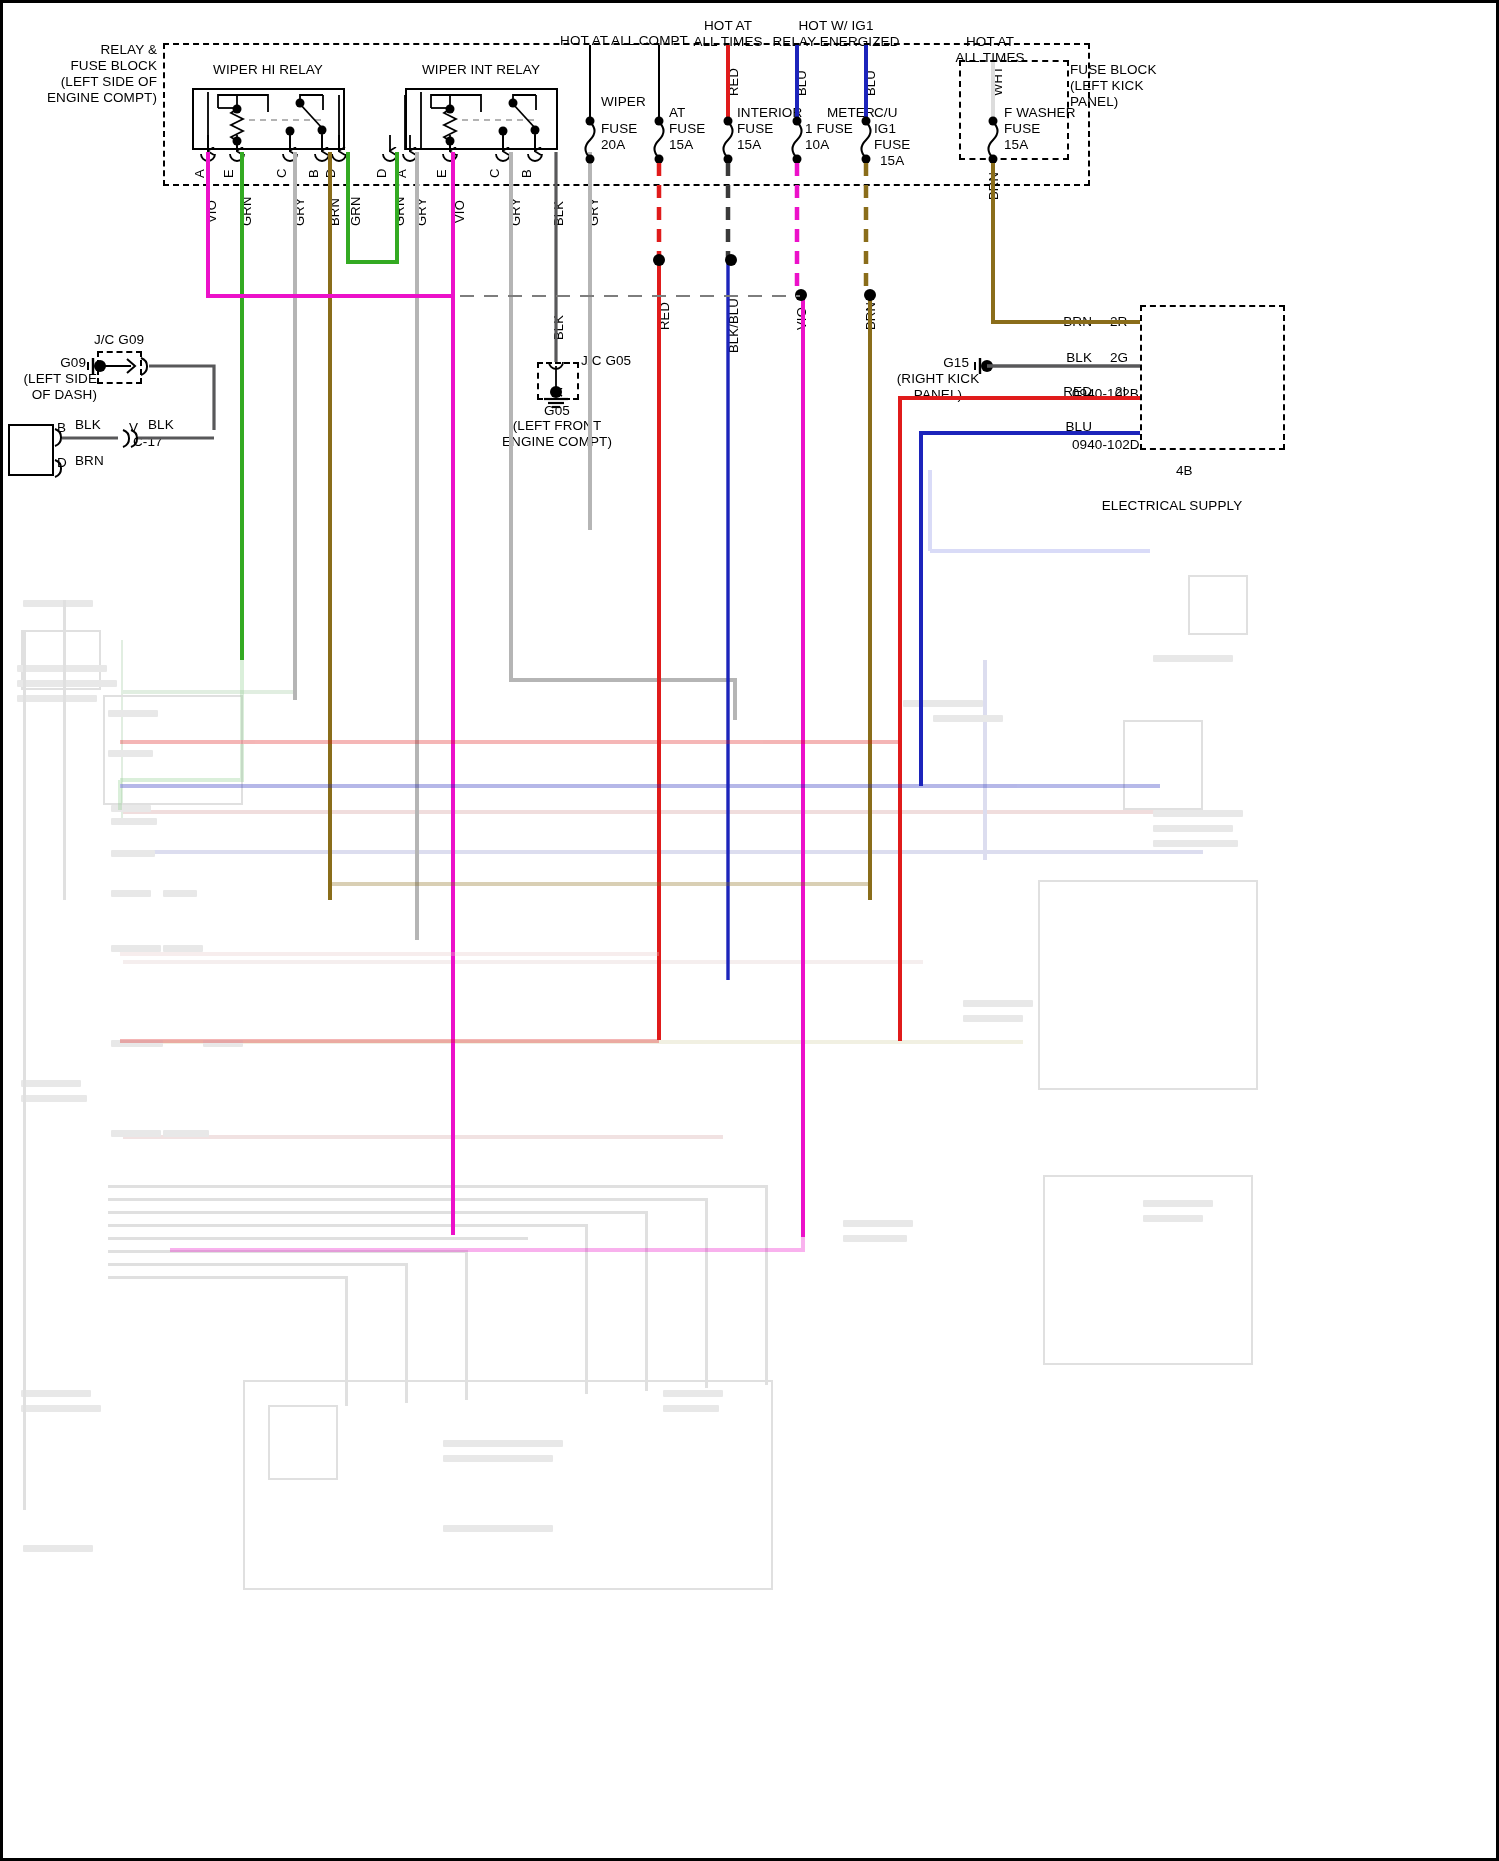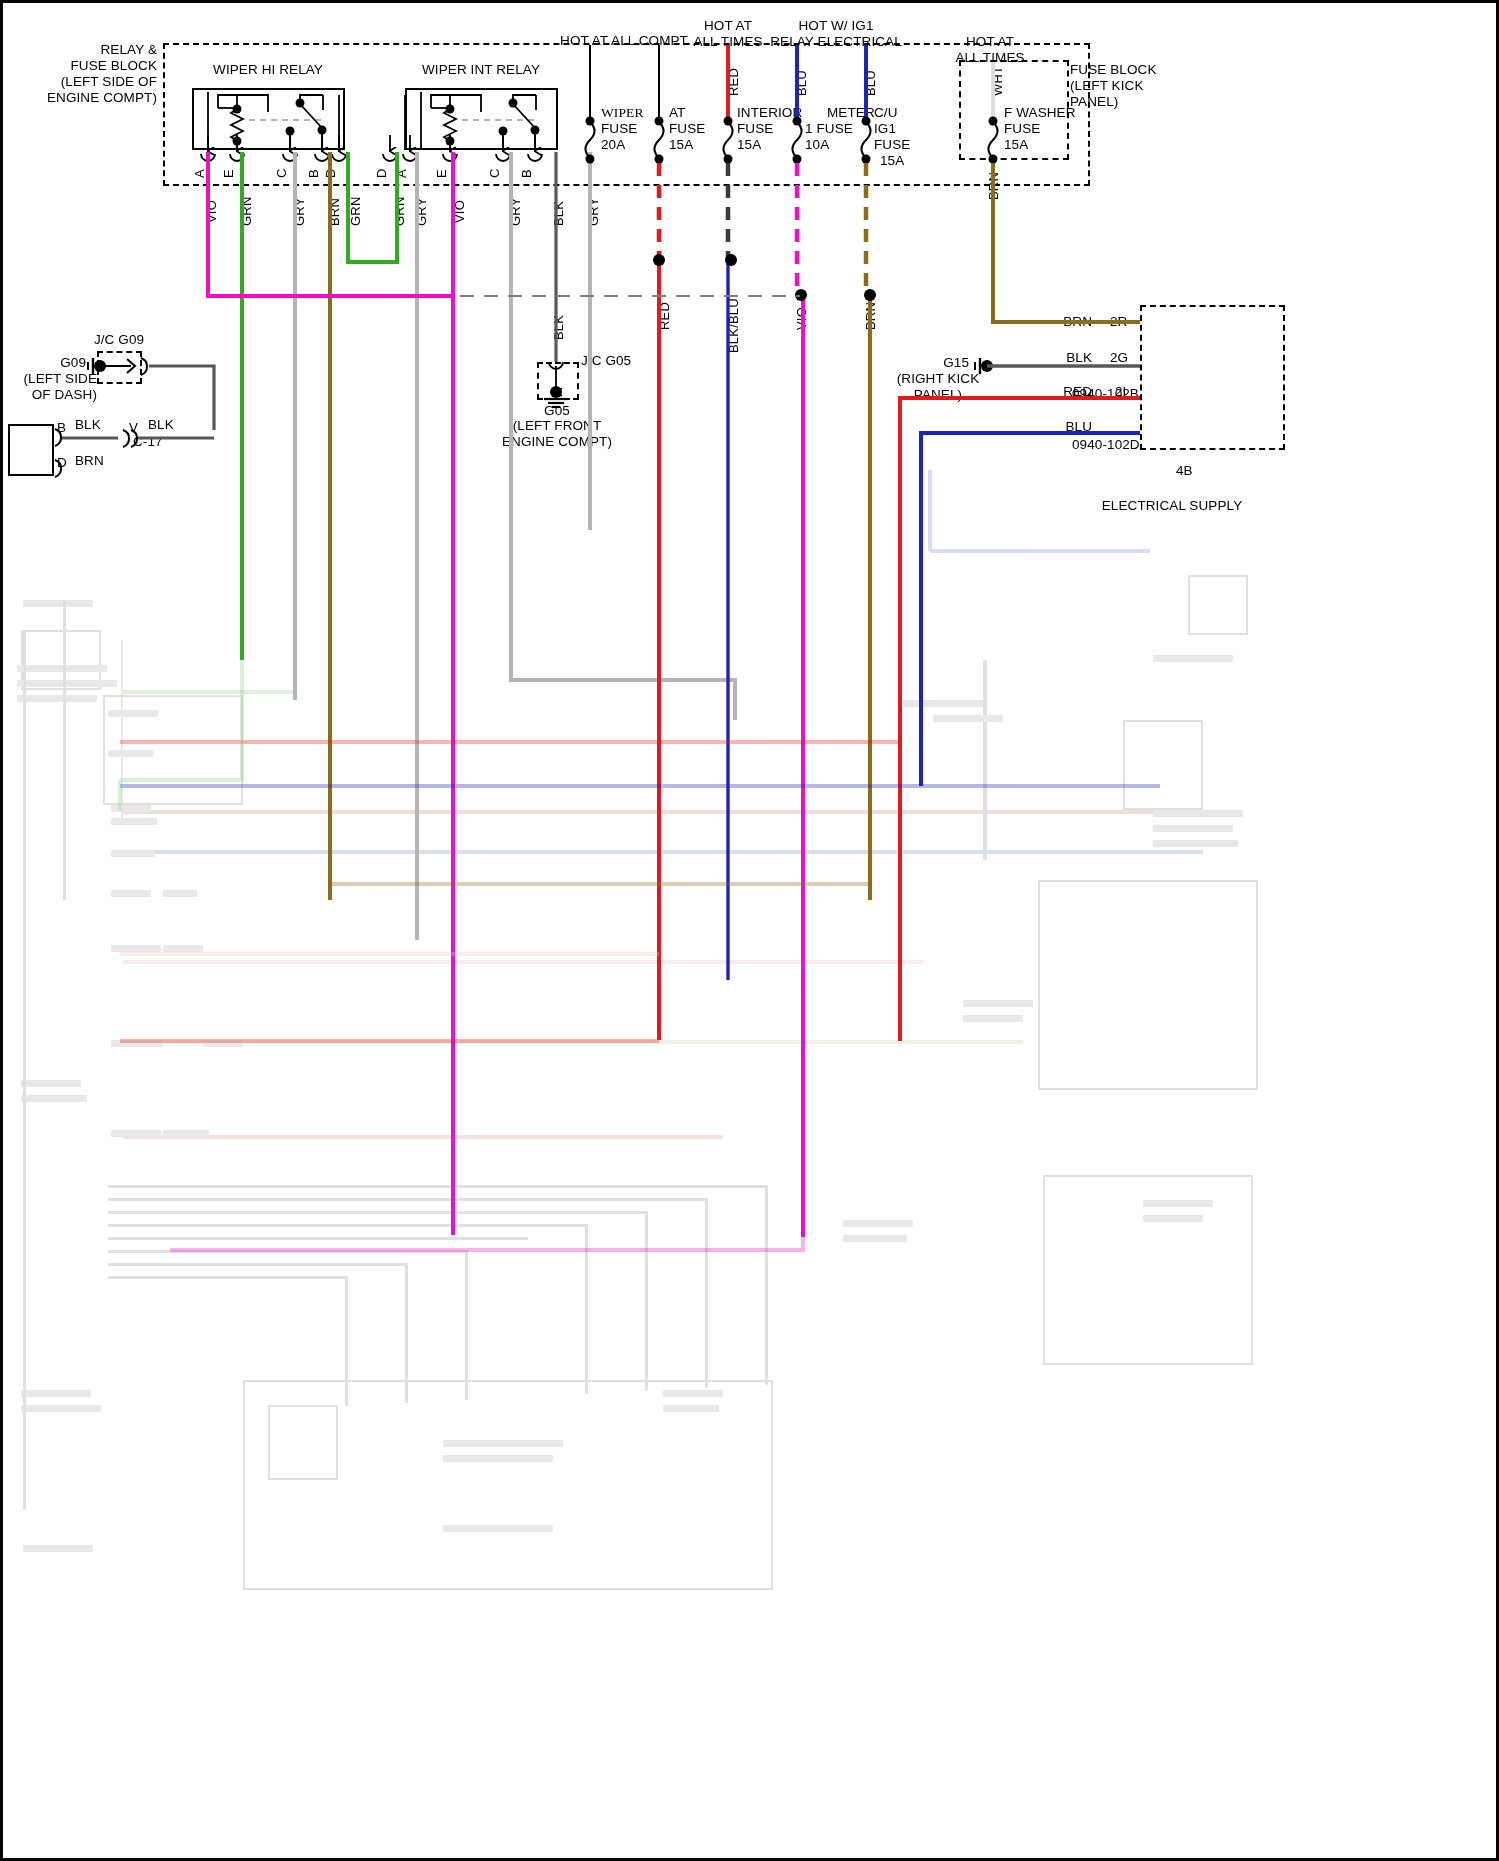--- a/index.html
+++ b/index.html
@@ -162,31 +162,31 @@
 
     <div class="txt c" style="left:481px; top:62px;">WIPER INT RELAY</div>
     <div class="rect" style="left:405px; top:88px; width:153px; height:62px;"></div>
 
     <div class="txt c" style="left:624px; top:33px;">HOT AT ALL COMPT</div>
 
     <div class="txt c" style="left:728px; top:18px;">HOT AT</div>
     <div class="txt c" style="left:728px; top:34px;">ALL TIMES</div>
 
     <div class="txt c" style="left:836px; top:18px;">HOT W/ IG1</div>
-    <div class="txt c" style="left:836px; top:34px;">RELAY ELECTRICAL</div>
+    <div class="txt c" style="left:836px; top:34px;">RELAY ENERGIZED</div>
 
     <div class="txt c" style="left:990px; top:34px;">HOT AT</div>
     <div class="txt c" style="left:990px; top:50px;">ALL TIMES</div>
 
     <div class="dash" style="left:959px; top:60px; width:110px; height:100px;"></div>
     <div class="txt" style="left:1070px; top:62px;">FUSE BLOCK</div>
     <div class="txt" style="left:1070px; top:78px;">(LEFT KICK</div>
     <div class="txt" style="left:1070px; top:94px;">PANEL)</div>
 
-    <div class="txt" style="left:601px; top:105px;font-family:Liberation Serif, serif;">WIPER</div>
+    <div class="txt" style="left:601px; top:94px;">WIPER</div>
     <div class="txt" style="left:601px; top:121px;">FUSE</div>
     <div class="txt" style="left:601px; top:137px;">20A</div>
 
     <div class="txt" style="left:669px; top:105px;">AT</div>
     <div class="txt" style="left:669px; top:121px;">FUSE</div>
     <div class="txt" style="left:669px; top:137px;">15A</div>
 
     <div class="txt" style="left:737px; top:105px;">INTERIOR</div>
     <div class="txt" style="left:737px; top:121px;">FUSE</div>
     <div class="txt" style="left:737px; top:137px;">15A</div>

